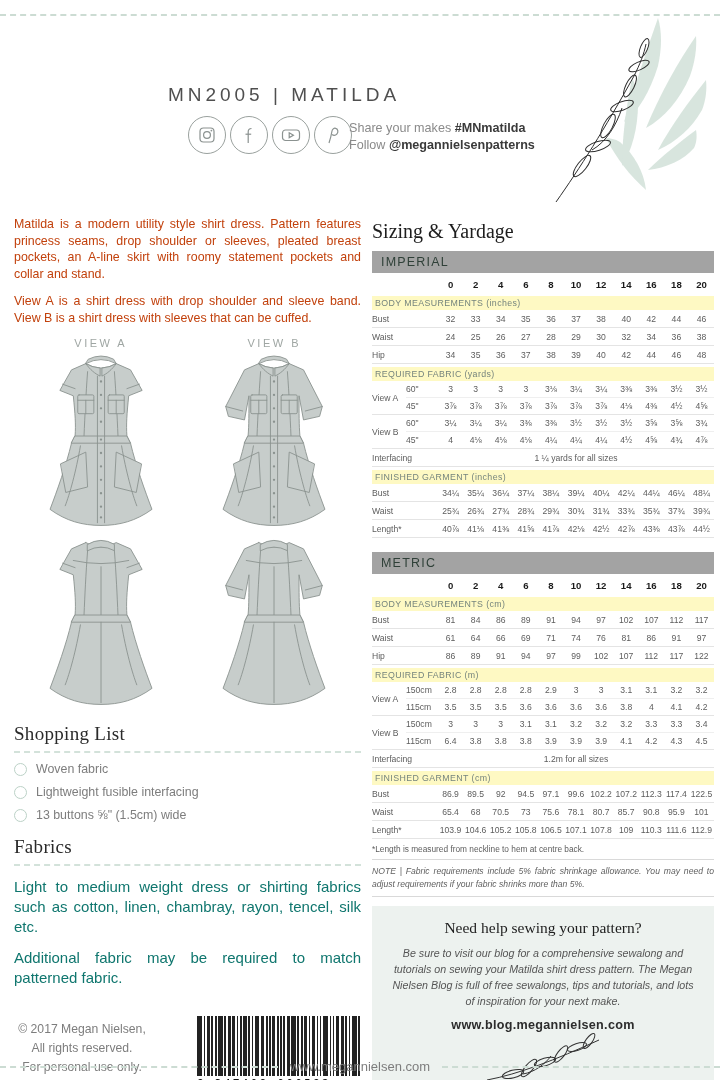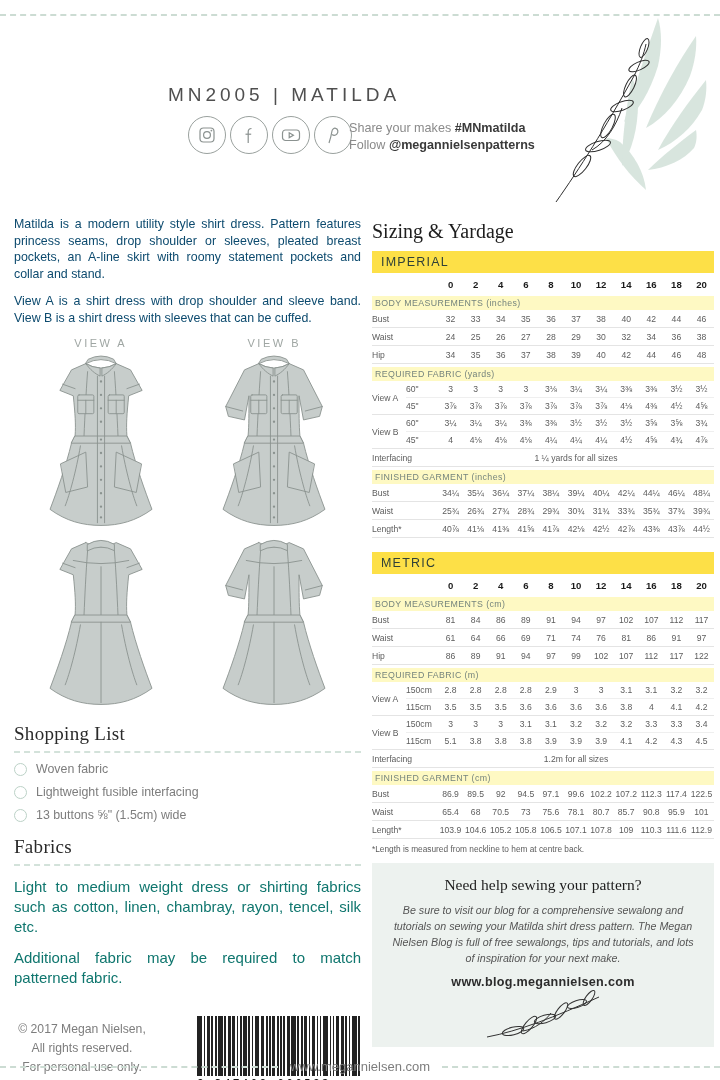--- a/index.html
+++ b/index.html
@@ -17,42 +17,42 @@
     display:flex;align-items:center;justify-content:center;color:#8b9290;}
   .share-block{position:absolute;top:120px;left:349px;font-size:12.6px;line-height:17px;color:#8a8a8a;}
   .share-block b{color:#3a3a3a;font-weight:bold;}
   .leaf-top{position:absolute;top:18px;right:2px;}
 
   
   .col-left{position:absolute;left:14px;top:216px;width:347px;}
   .col-right{position:absolute;left:372px;top:220px;width:342px;}
 
   
-  .desc{font-size:12.4px;line-height:1.33;text-align:justify;color:#0c4a6e;margin:0 0 11px;}
+  .desc{font-size:12.4px;line-height:1.33;text-align:justify;color:#c2410c;margin:0 0 11px;}
   .views{display:grid;grid-template-columns:1fr 1fr;margin-top:6px;}
   .view-label{text-align:center;font-size:11px;letter-spacing:2.5px;color:#9fa6a3;margin-bottom:2px;}
   svg.dress{display:block;margin:0 auto;}
 
   .sub-heading{font-family:"Liberation Serif",serif;font-size:19px;font-weight:400;color:#2a2a2a;
     margin:14px 0 0;padding-bottom:6px;border-bottom:2px dashed #d3e2da;letter-spacing:.3px;}
   .shop-item{display:flex;align-items:center;gap:9px;margin:9px 0;font-size:12.4px;color:#7d7d7d;}
   .shop-circle{width:11px;height:11px;border:1px solid #bcd2c7;border-radius:50%;flex:none;}
   .fab-para{font-size:15px;line-height:1.33;text-align:justify;color:#0f766e;margin:11px 0 0;}
 
   .bottom-row{display:flex;margin-top:28px;align-items:flex-end;gap:16px;}
   .copyright{width:152px;text-align:center;font-size:12.2px;color:#7d7d7d;line-height:1.55;padding-bottom:14px;}
   .barcode-wrap{width:164px;padding-left:31px;}
   .bars{display:flex;align-items:flex-end;height:60px;overflow:hidden;}
   .bars div{background:#222;height:60px;flex:none;}
   .barcode-num{font-family:"DejaVu Sans Mono",monospace;font-size:11.5px;color:#111;
     letter-spacing:2px;margin-top:1px;white-space:nowrap;}
 
   
   .sizing-heading{font-family:"Liberation Serif",serif;font-size:20px;font-weight:400;color:#1d1d1d;margin:0 0 8px;}
-  .band{background:#fde047;color:#2f4038;font-size:12.5px;letter-spacing:1.2px;padding:4px 0 4px 9px;margin-bottom:2px;}
+  .band{background:#a3a3a3;color:#2f4038;font-size:12.5px;letter-spacing:1.2px;padding:4px 0 4px 9px;margin-bottom:2px;}
   .t-row{display:flex;align-items:center;height:17px;border-bottom:1px solid #e4e4e4;font-size:8.6px;color:#5d5d5d;}
   .sizes-row{border-bottom:none;font-weight:bold;color:#1b1b1b;font-size:9.6px;height:18px;}
   .t-label{width:66px;flex:none;text-align:left;}
   .t-cell{flex:1;text-align:center;white-space:nowrap;}
   .sec-band{background:#fef9c3;color:#75847d;font-size:8.8px;letter-spacing:.4px;padding:2px 0 2px 3px;margin-top:3px;}
   .pair{display:flex;border-bottom:1px solid #e4e4e4;}
   .pair-group{width:34px;flex:none;display:flex;align-items:center;font-size:8.6px;color:#5d5d5d;}
   .pair-rows{flex:1;}
   .pair .t-row{border-bottom:none;height:16px;}
   .pair .t-row.first{border-bottom:1px solid #efefef;}
@@ -614,21 +614,21 @@
             <span class="t-cell">3.1</span>
             <span class="t-cell">3.2</span>
             <span class="t-cell">3.2</span>
             <span class="t-cell">3.2</span>
             <span class="t-cell">3.3</span>
             <span class="t-cell">3.3</span>
             <span class="t-cell">3.4</span>
           </div>
           <div class="t-row">
             <span class="t-sub">115cm</span>
-            <span class="t-cell">5.1</span>
+            <span class="t-cell">6.4</span>
             <span class="t-cell">3.8</span>
             <span class="t-cell">3.8</span>
             <span class="t-cell">3.8</span>
             <span class="t-cell">3.9</span>
             <span class="t-cell">3.9</span>
             <span class="t-cell">3.9</span>
             <span class="t-cell">4.1</span>
             <span class="t-cell">4.2</span>
             <span class="t-cell">4.3</span>
             <span class="t-cell">4.5</span>
@@ -677,20 +677,21 @@
         <span class="t-cell">106.5</span>
         <span class="t-cell">107.1</span>
         <span class="t-cell">107.8</span>
         <span class="t-cell">109</span>
         <span class="t-cell">110.3</span>
         <span class="t-cell">111.6</span>
         <span class="t-cell">112.9</span>
       </div>
     </div>
   <div class="footnote">*Length is measured from neckline to hem at centre back.</div>
+  <div class="note">NOTE | Fabric requirements include 5% fabric shrinkage allowance. You may need to adjust requirements if your fabric shrinks more than 5%.</div>
 
   <div class="help-box">
     <div class="help-title">Need help sewing your pattern?</div>
     <p class="help-body">Be sure to visit our blog for a comprehensive sewalong and tutorials on sewing your Matilda shirt dress pattern. The Megan Nielsen Blog is full of free sewalongs, tips and tutorials, and lots of inspiration for your next make.</p>
     <div class="help-url">www.blog.megannielsen.com</div>
     <svg width="120" height="52" viewBox="0 0 120 52">
       <g fill="none" stroke="#333" stroke-width="1">
         <path d="M4,48 C36,42 72,28 116,8"></path>
         <path d="M40,42 C52,40 62,32 68,24"></path>
         <ellipse cx="30" cy="42" rx="11" ry="3.8" transform="rotate(-14 30 42)"></ellipse>

